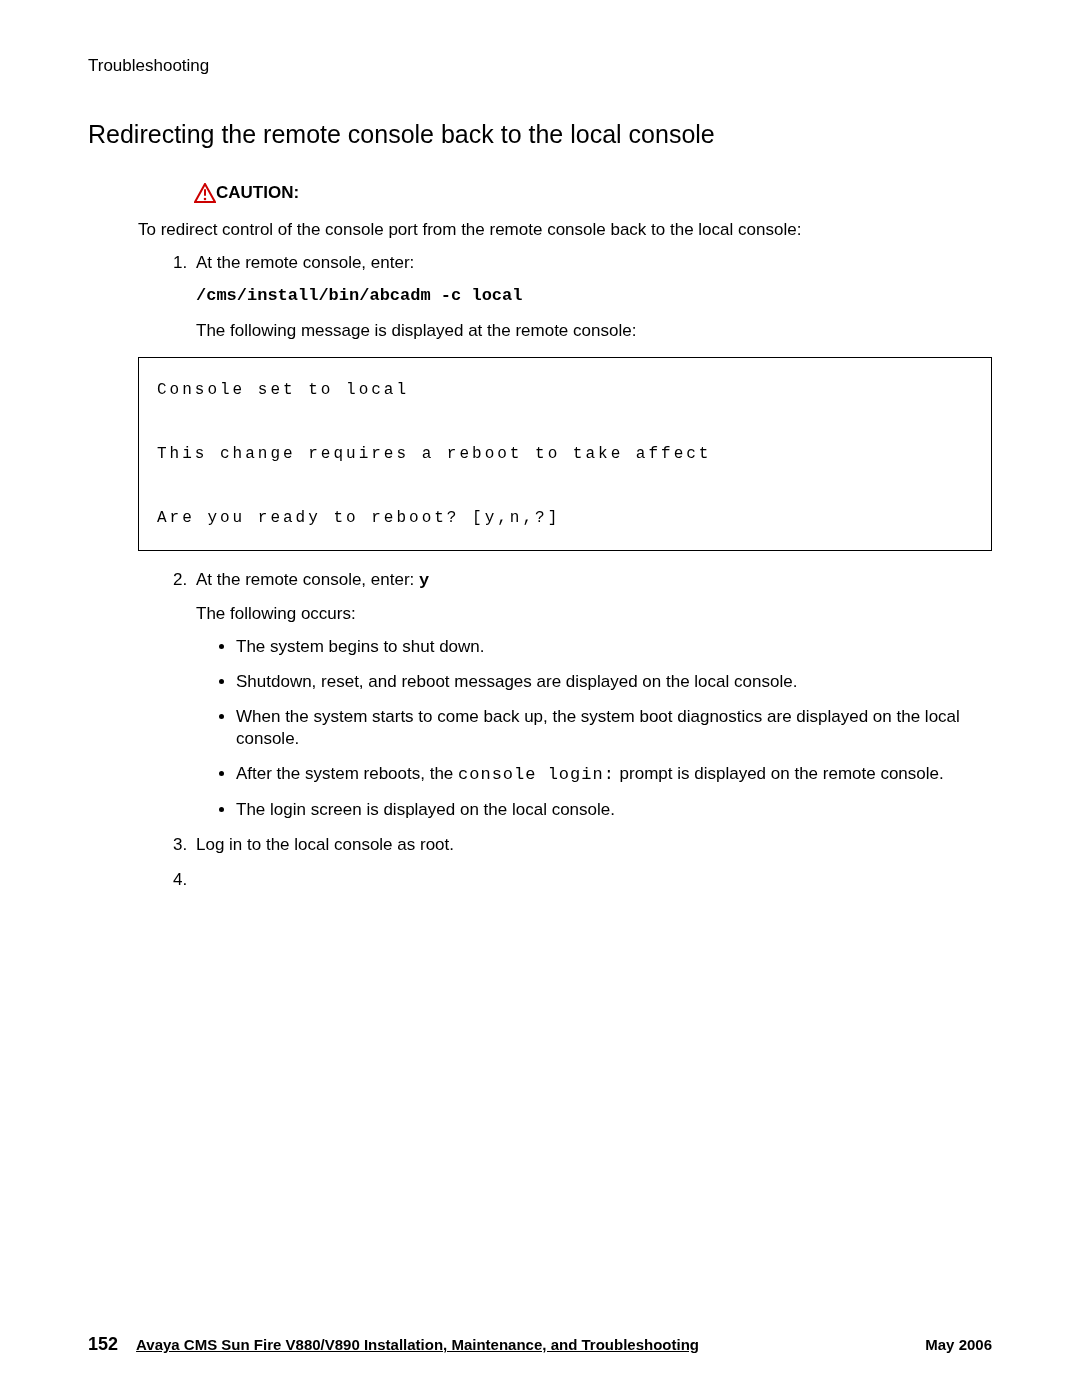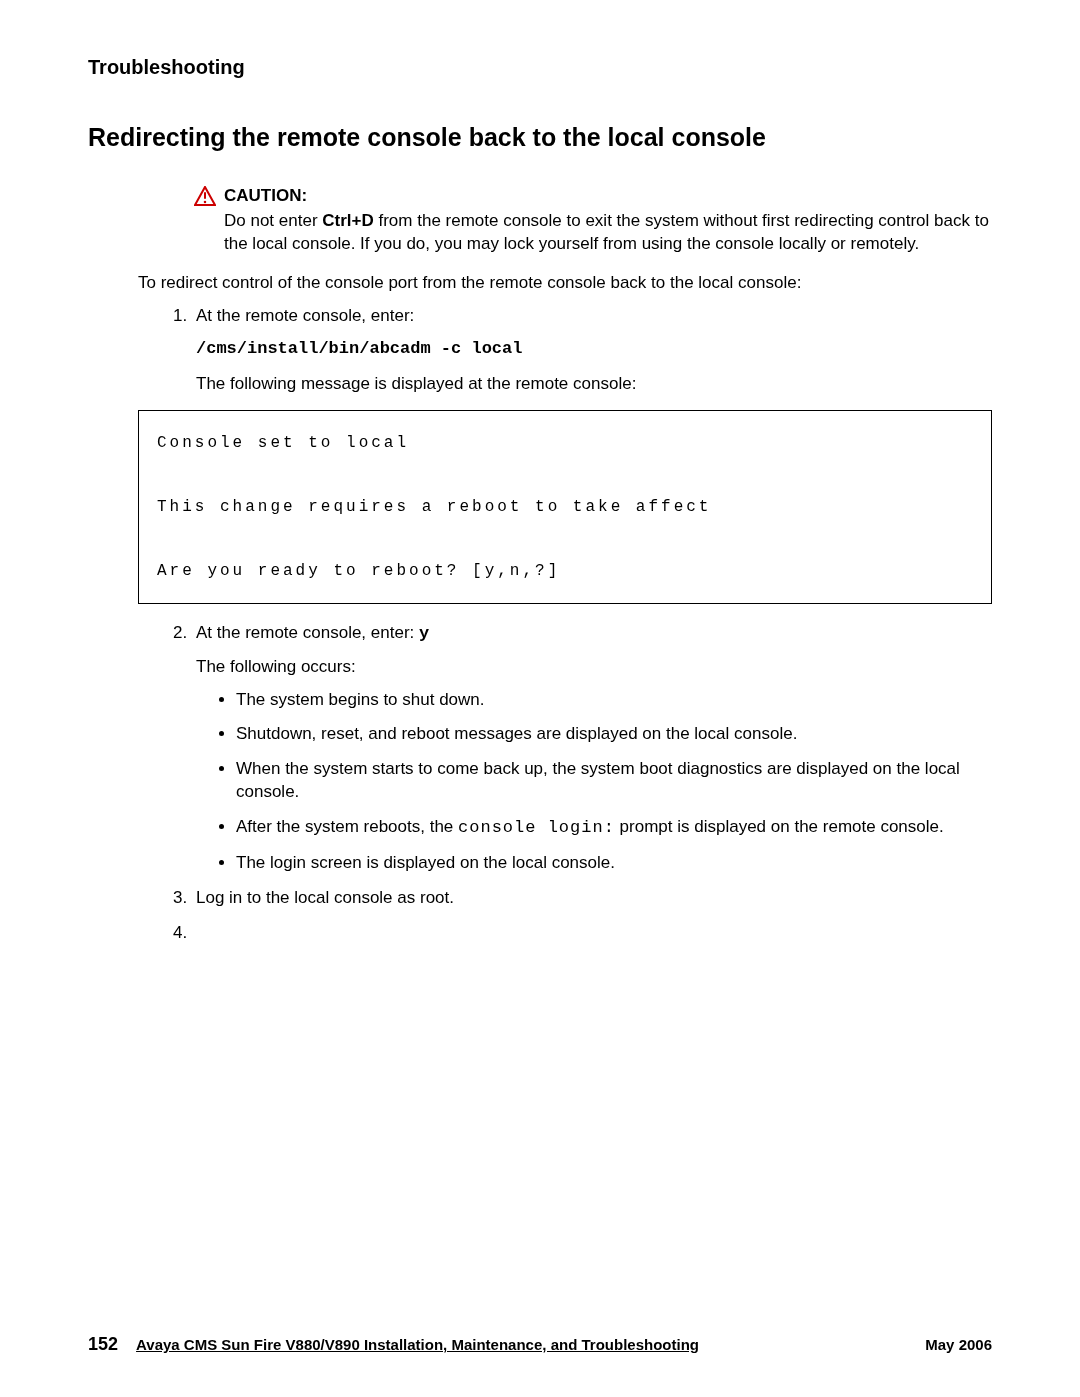--- a/index.html
+++ b/index.html
@@ -13,37 +13,36 @@
     box-sizing: border-box;
     position: relative;
   }
   .page {
     padding: 56px 88px 0 88px;
     box-sizing: border-box;
     height: 100%;
     position: relative;
   }
   .running-head {
-    font-weight: bold;
-    font-size: 20px;
+    font-weight: normal;
+    font-size: 17px;
     margin-bottom: 44px;
   }
   h1.section-title {
     font-size: 25px;
-    font-weight: bold;
+    font-weight: normal;
     margin: 12px 0 34px 0;
   }
   .caution-block {
     margin-left: 106px;
     margin-bottom: 16px;
   }
   .caution-head {
     display: flex;
     align-items: center;
-    gap: 8px;
     margin-bottom: 4px;
   }
   .caution-icon {
     width: 22px;
     height: 20px;
     flex: none;
   }
   .caution-label {
     font-weight: bold;
     font-size: 17px;
@@ -135,23 +134,20 @@
 
   <div class="caution-block">
     <div class="caution-head">
       <svg class="caution-icon" viewBox="0 0 24 22">
         <polygon points="12,1 23,21 1,21" fill="none" stroke="#c00" stroke-width="2.2"></polygon>
         <line x1="12" y1="7" x2="12" y2="14" stroke="#c00" stroke-width="2.2"></line>
         <circle cx="12" cy="17.5" r="1.4" fill="#c00"></circle>
       </svg>
       <span class="caution-label">CAUTION:</span>
     </div>
-    <div class="caution-body">
-      <span>Do not enter </span><span class="kbd">Ctrl+D</span><span> from the remote console to exit the system without first redirecting control back to the local console. If you do, you may lock yourself from using the console locally or remotely.</span>
-    </div>
   </div>
 
   <div class="para">To redirect control of the console port from the remote console back to the local console:</div>
 
   <ol class="steps">
     <li>
       <span class="step-text">At the remote console, enter:</span>
       <span class="cmd">/cms/install/bin/abcadm -c local</span>
       <span class="msg-after">The following message is displayed at the remote console:</span>
     </li>

